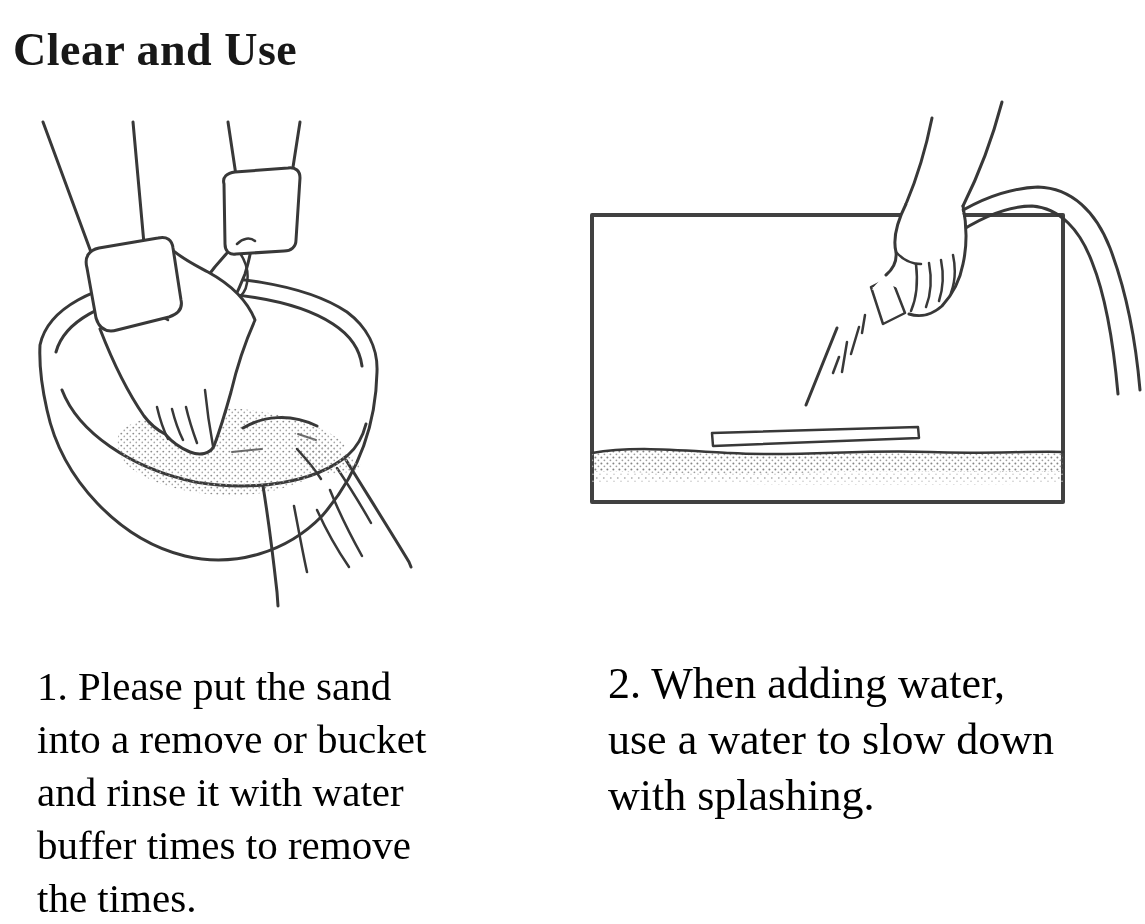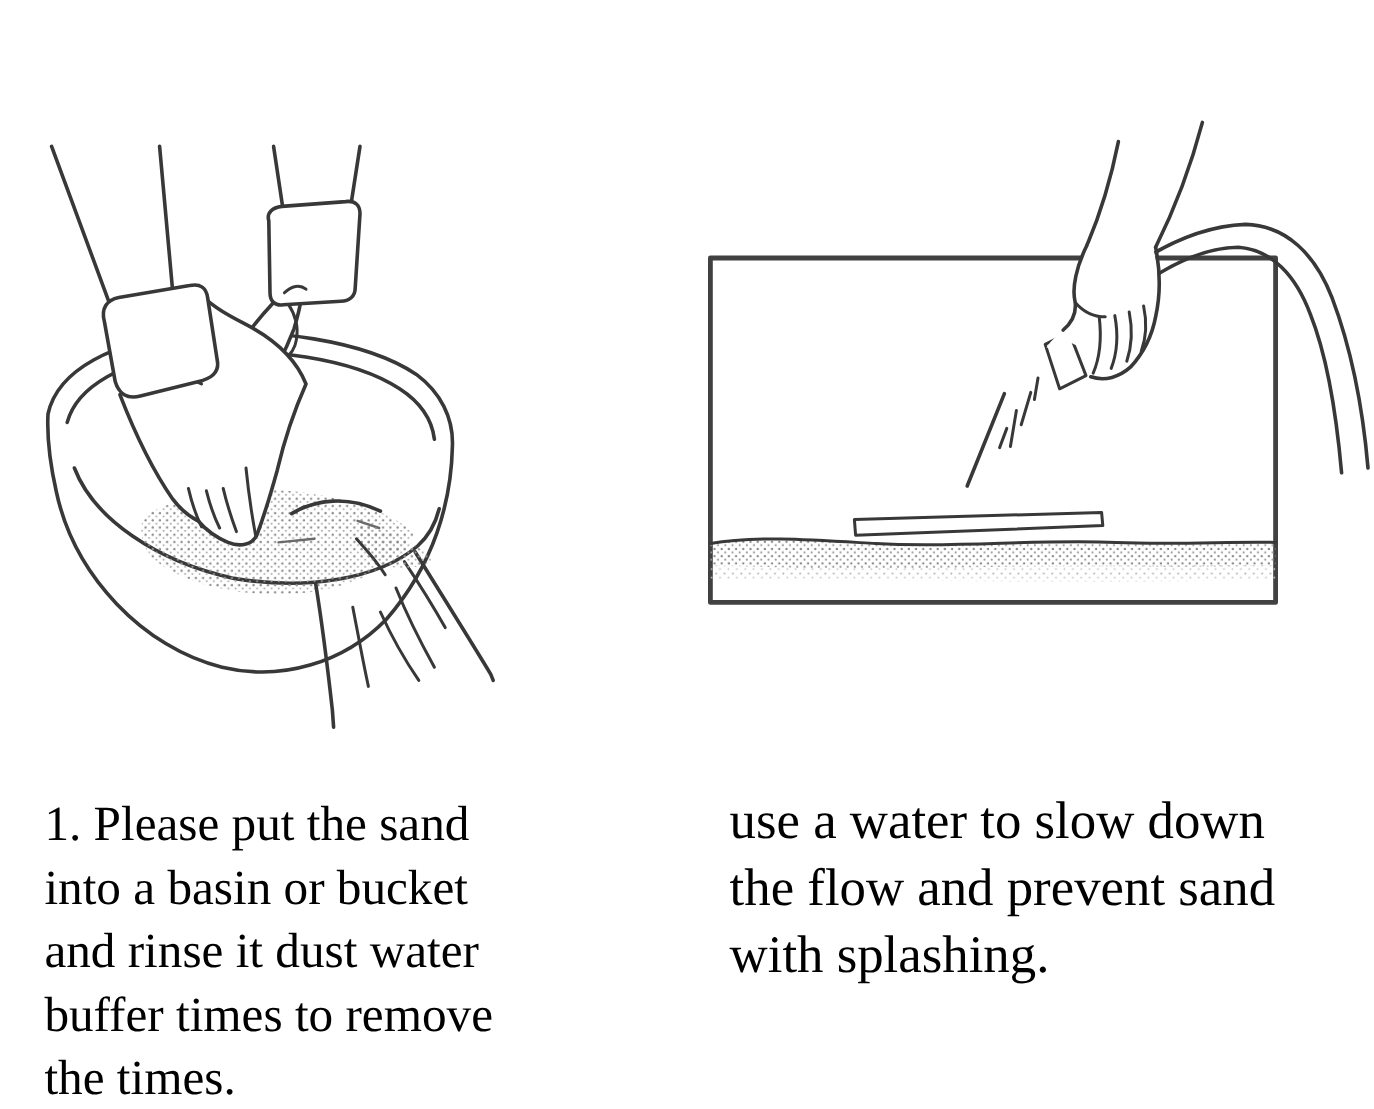--- a/index.html
+++ b/index.html
@@ -12,20 +12,21 @@
   .caption{position:absolute;color:#000000;}
   .caption.left{left:37px;top:660px;font-size:41px;line-height:53px;width:470px;}
   .caption.right{left:608px;top:656px;font-size:44px;line-height:56px;width:530px;}
   .cap-line{white-space:nowrap;}
 </style>
 </head>
 <body>
 
 <div class="stage">
 
+  <h1 class="title">Clear and Use</h1>
 
   <div class="fig" style="left:0px;top:95px;">
     <svg width="470" height="525" viewBox="0 95 470 525">
       <defs>
         <pattern id="ldots" width="6" height="6" patternUnits="userSpaceOnUse">
           <circle cx="1.3" cy="1.6" r="0.95" fill="#8d8d8d"></circle>
           <circle cx="4.3" cy="4.4" r="0.85" fill="#a8a8a8"></circle>
         </pattern>
       </defs>
       <g fill="none" stroke="#383838" stroke-width="3" stroke-linecap="round" stroke-linejoin="round">
@@ -125,25 +126,25 @@
         <path stroke-width="2.5" d="M 916 264 C 918 281 917 297 911 311"></path>
         <path stroke-width="2.5" d="M 929 263 C 932 279 931 294 926 307"></path>
         <path stroke-width="2.5" d="M 941 260 C 944 275 943 289 939 301"></path>
         <path stroke-width="2.5" d="M 953 255 C 956 269 955 282 951 293"></path>
       </g>
     </svg>
   </div>
 
   <div class="caption left">
     <div class="cap-line">1. Please put the sand</div>
-    <div class="cap-line">into a basin or bucket</div>
-    <div class="cap-line">and rinse it dust water</div>
+    <div class="cap-line">into a remove or bucket</div>
+    <div class="cap-line">and rinse it with water</div>
     <div class="cap-line">buffer times to remove</div>
     <div class="cap-line">the times.</div>
   </div>
 
   <div class="caption right">
+    <div class="cap-line">2. When adding water,</div>
     <div class="cap-line">use a water to slow down</div>
-    <div class="cap-line">the flow and prevent sand</div>
     <div class="cap-line">with splashing.</div>
   </div>
 
 </div>
 
 </body></html>

